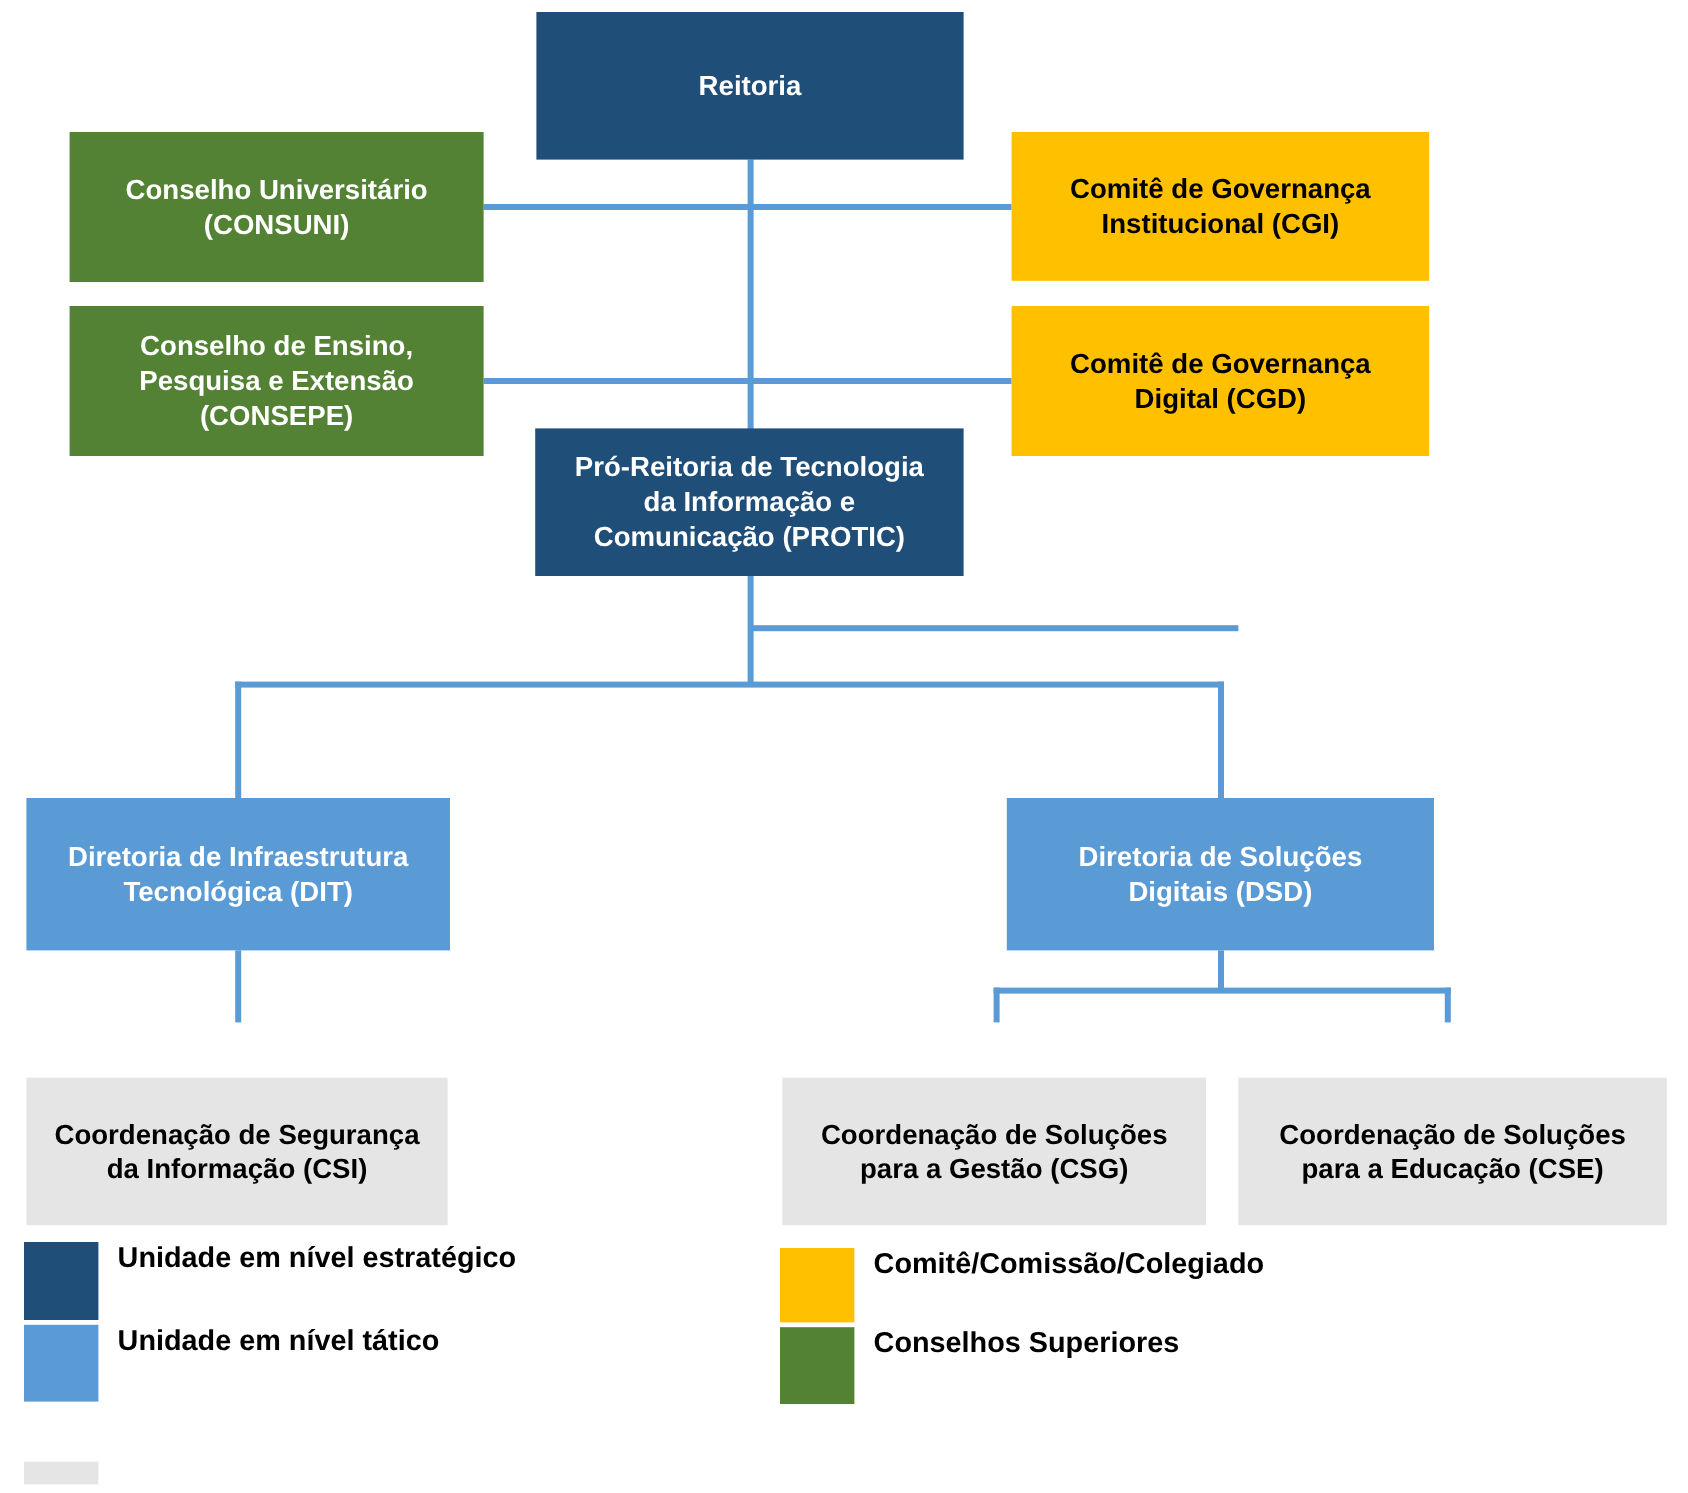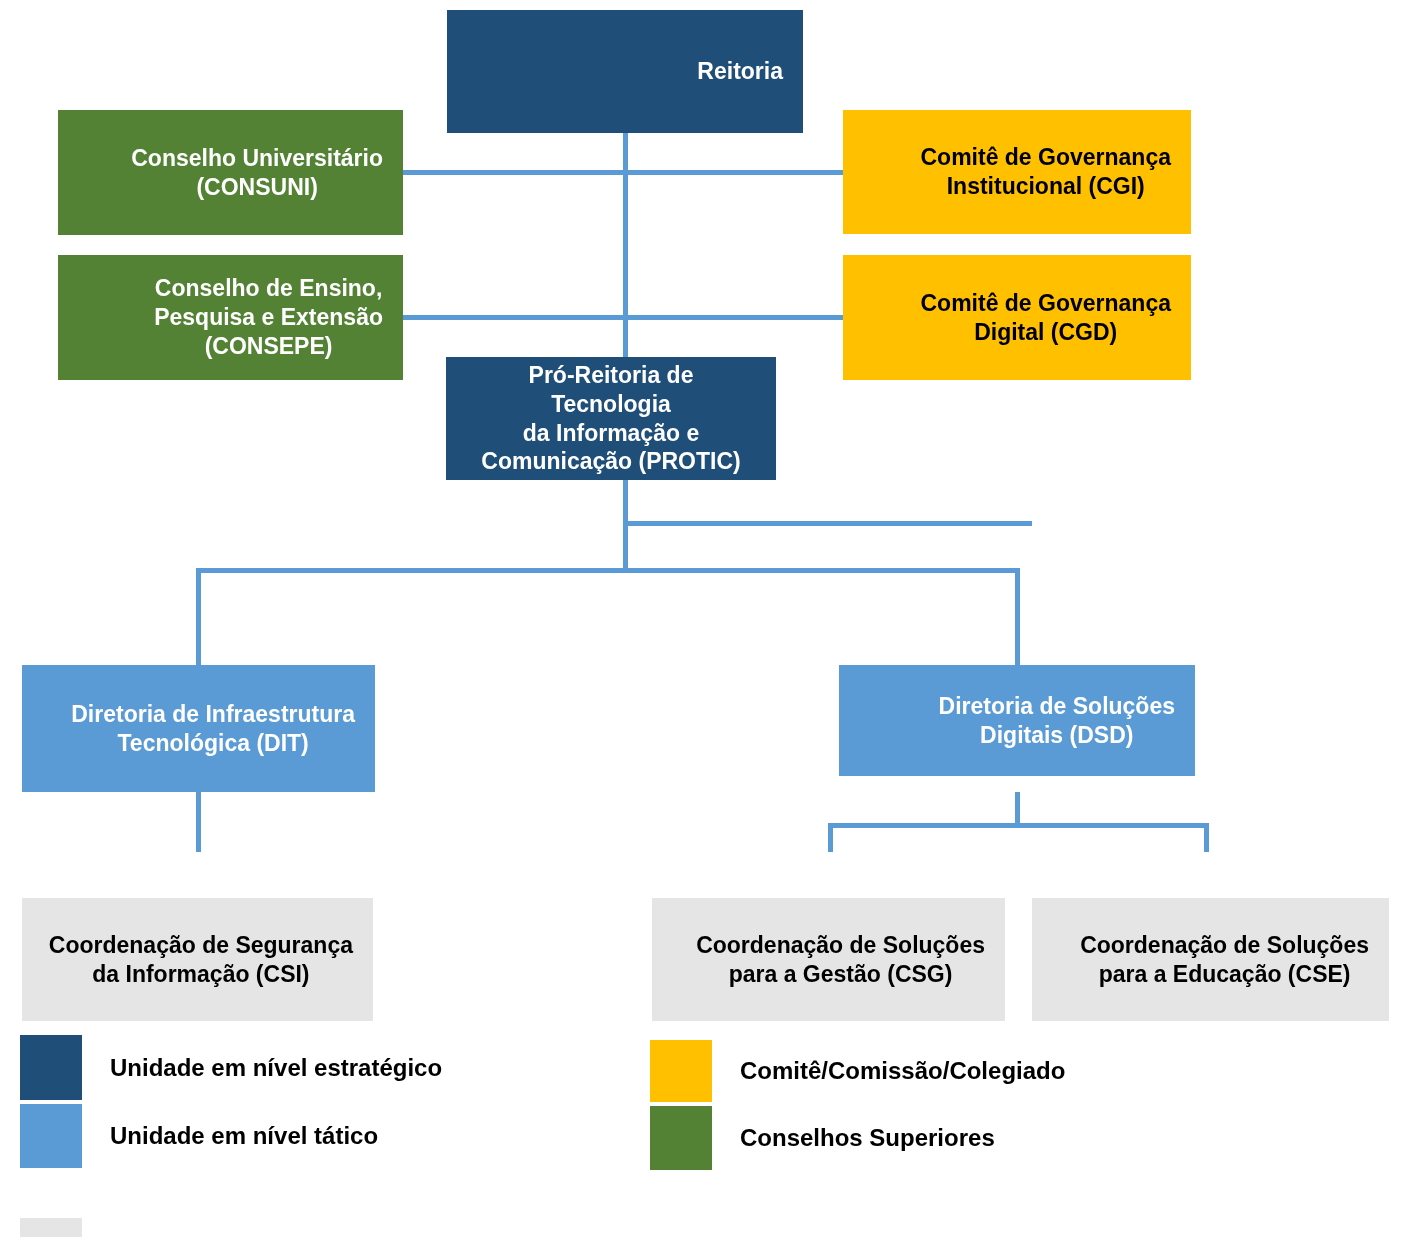--- a/index.html
+++ b/index.html
@@ -16,41 +16,40 @@
     position:absolute;
     background:#5B9BD5;
     z-index:1;
   }
   
   .node{
     position:absolute;
     z-index:2;
     display:flex;
     align-items:center;
-    justify-content:flex-end;
+    justify-content:center;
     text-align:center;
     font-weight:bold;
     font-size:23px;
     line-height:1.26;
     box-sizing:border-box;
     padding:6px 20px;
   }
   .node .node-label{white-space:pre-line;}
   .lvl-estrategico{background:#1F4E79;color:#ffffff;}
   .lvl-tatico{background:#5B9BD5;color:#ffffff;}
   .lvl-operacional{background:#e5e5e5;color:#000000;margin-top:46px;}
   .type-comite{background:#FFC000;color:#000000;}
   .type-conselho{background:#548235;color:#ffffff;}
   
   .legend-item{
     position:absolute;
     z-index:2;
     display:flex;
-    align-items:center;
-    gap:28px;
+    gap:16px;
   }
   .legend-item .swatch{
     display:inline-block;
     width:62px;
     align-self:stretch;
     flex:0 0 62px;
   }
   .legend-item .legend-label{
     font-weight:bold;
     font-size:24px;
@@ -94,33 +93,33 @@
   <div class="node type-comite" style="left:843px;top:110px;width:348px;height:124px">
     <span class="node-label">Comitê de Governança
 Institucional (CGI)</span>
   </div>
 
   <div class="node type-comite" style="left:843px;top:255px;width:348px;height:125px">
     <span class="node-label">Comitê de Governança
 Digital (CGD)</span>
   </div>
 
-  <div class="node lvl-estrategico" style="left:446px;top:357px;width:330px;height:123px">
+  <div class="node lvl-estrategico" style="left:446px;top:357px;width:357px;height:123px">
     <span class="node-label">Pró-Reitoria de Tecnologia
 da Informação e
 Comunicação (PROTIC)</span>
   </div>
 
 
   <div class="node lvl-tatico" style="left:22px;top:665px;width:353px;height:127px">
     <span class="node-label">Diretoria de Infraestrutura
 Tecnológica (DIT)</span>
   </div>
 
-  <div class="node lvl-tatico" style="left:839px;top:665px;width:356px;height:111px">
+  <div class="node lvl-tatico" style="left:839px;top:665px;width:356px;height:127px">
     <span class="node-label">Diretoria de Soluções
 Digitais (DSD)</span>
   </div>
 
   <div class="node lvl-operacional" style="left:22px;top:852px;width:351px;height:123px">
     <span class="node-label">Coordenação de Segurança
 da Informação (CSI)</span>
   </div>
 
   <div class="node lvl-operacional" style="left:652px;top:852px;width:353px;height:123px">

